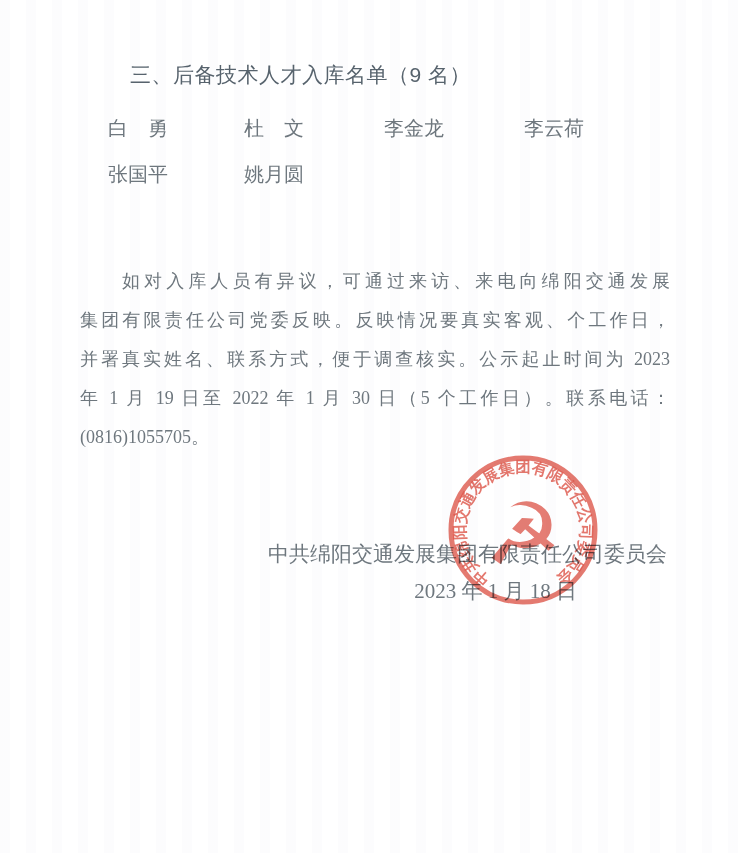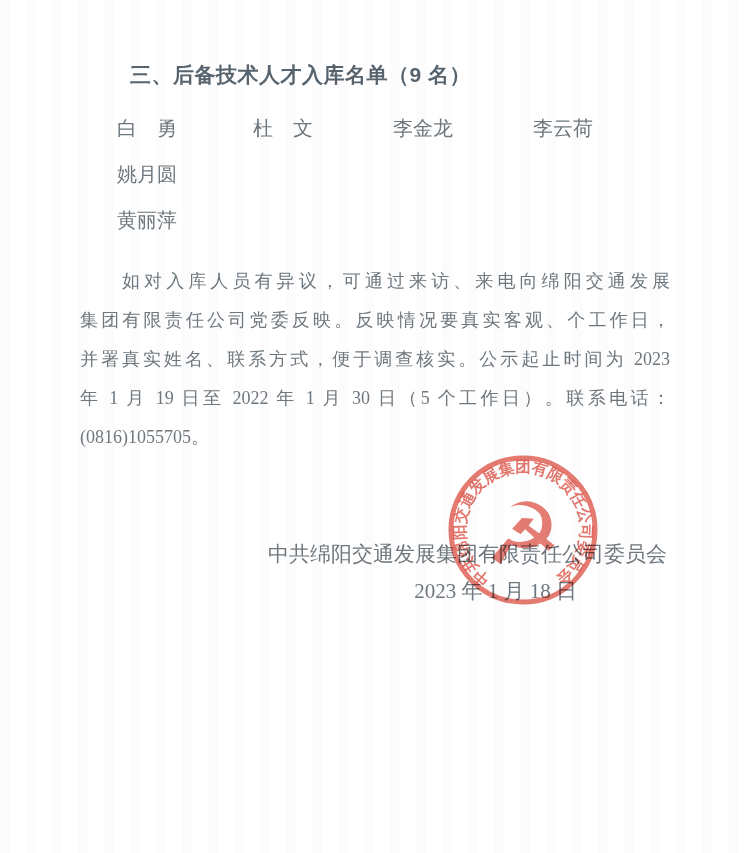--- a/index.html
+++ b/index.html
@@ -18,30 +18,30 @@
         rgba(255,255,255,1) 10px, rgba(255,255,255,1) 26px),
       #ffffff;
     overflow: hidden;
   }
 
   .heading {
     position: absolute;
     left: 130px;
     top: 61px;
     font-family: "Liberation Sans", "DejaVu Sans", sans-serif;
-    font-weight: bold;
+    font-weight: normal;
     font-size: 21px;
     letter-spacing: 0.5px;
     color: #57636d;
     white-space: nowrap;
   }
 
   .names {
     position: absolute;
-    left: 117px;
+    left: 108px;
     top: 105px;
     width: 560px;
   }
   .name-row {
     display: grid;
     grid-template-columns: 136px 140px 140px auto;
     height: 46px;
     line-height: 46px;
   }
   .name-cell {
@@ -119,24 +119,22 @@
   <div class="heading">三、后备技术人才入库名单（9 名）</div>
 
   <div class="names">
     <div class="name-row">
       <span class="name-cell">白　勇</span>
       <span class="name-cell">杜　文</span>
       <span class="name-cell">李金龙</span>
       <span class="name-cell">李云荷</span>
     </div>
     <div class="name-row">
+      <span class="name-cell">张国平</span>
       <span class="name-cell">姚月圆</span>
-    </div>
-    <div class="name-row">
-      <span class="name-cell">黄丽萍</span>
     </div>
   </div>
 
   <div class="paragraph">
     <span class="para-line fill indent">如对入库人员有异议，可通过来访、来电向绵阳交通发展</span>
     <span class="para-line fill">集团有限责任公司党委反映。反映情况要真实客观、个工作日，</span>
     <span class="para-line fill">并署真实姓名、联系方式，便于调查核实。公示起止时间为 2023</span>
     <span class="para-line fill">年 1 月 19 日至 2022 年 1 月 30 日（5 个工作日）。联系电话：</span>
     <span class="para-line">(0816)1055705。</span>
   </div>

